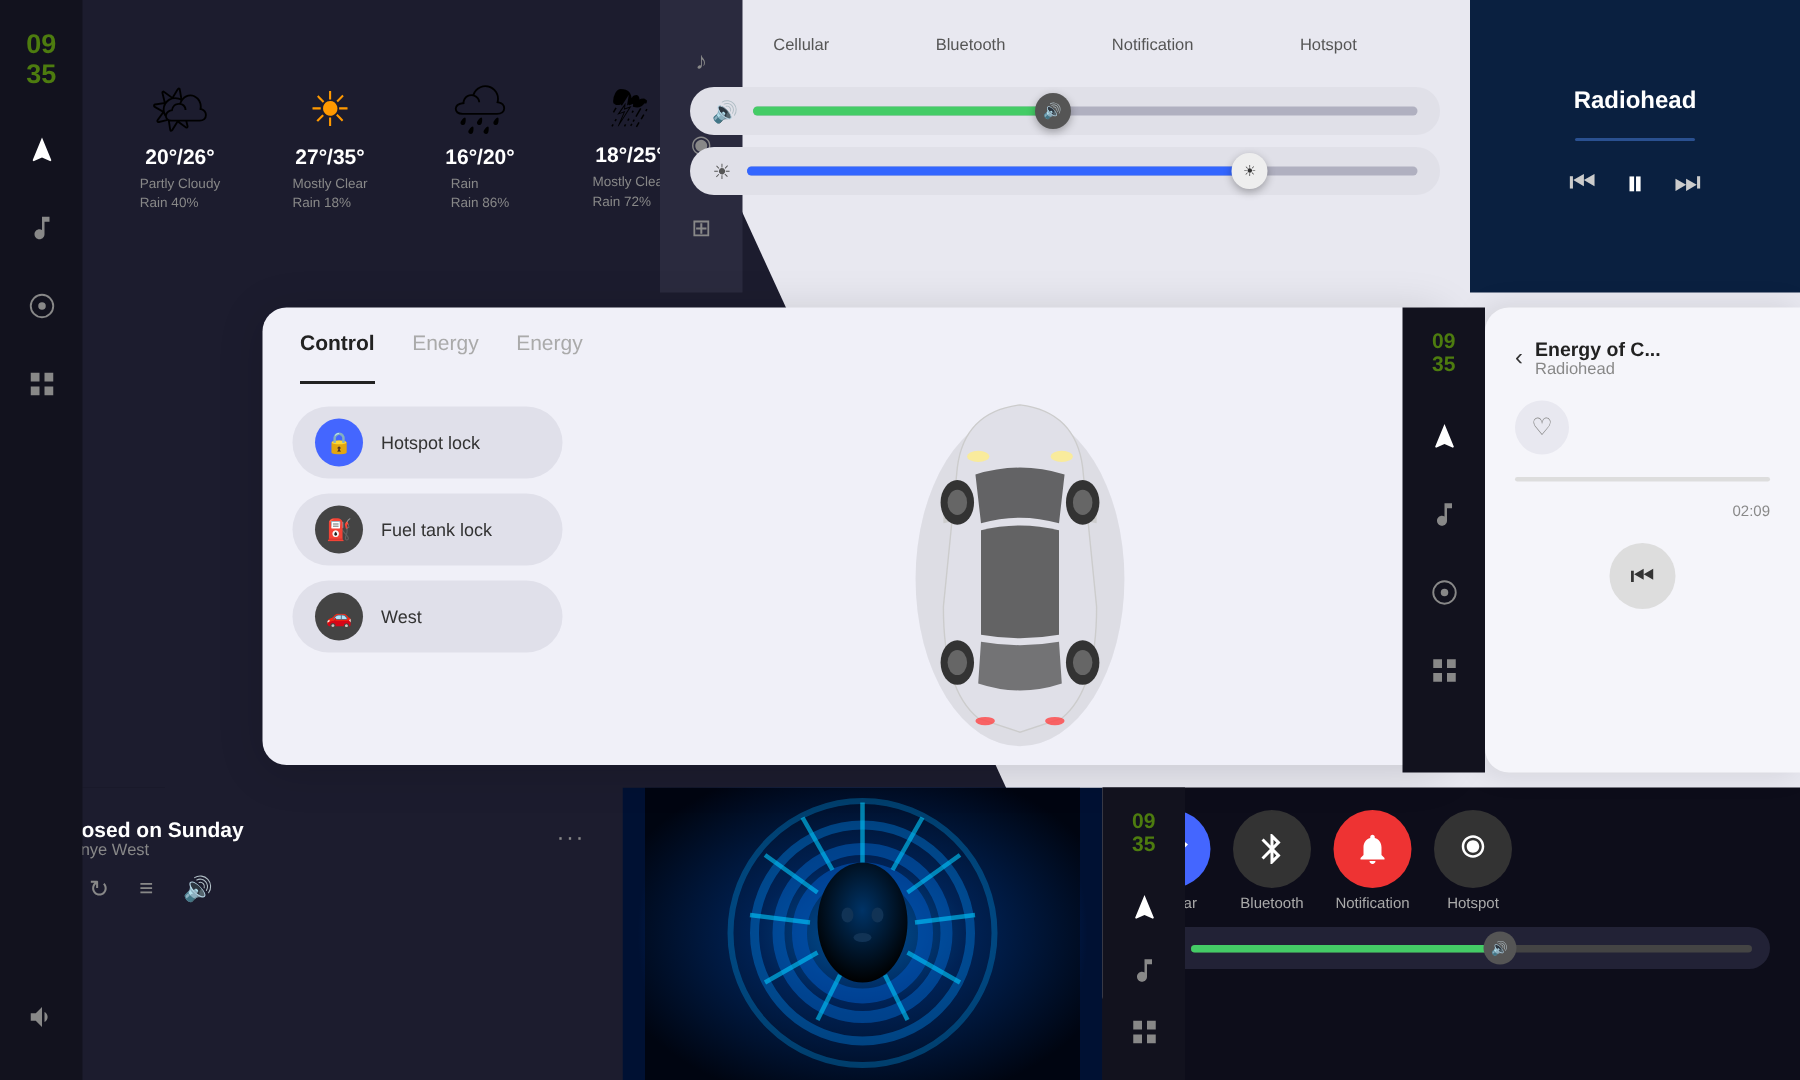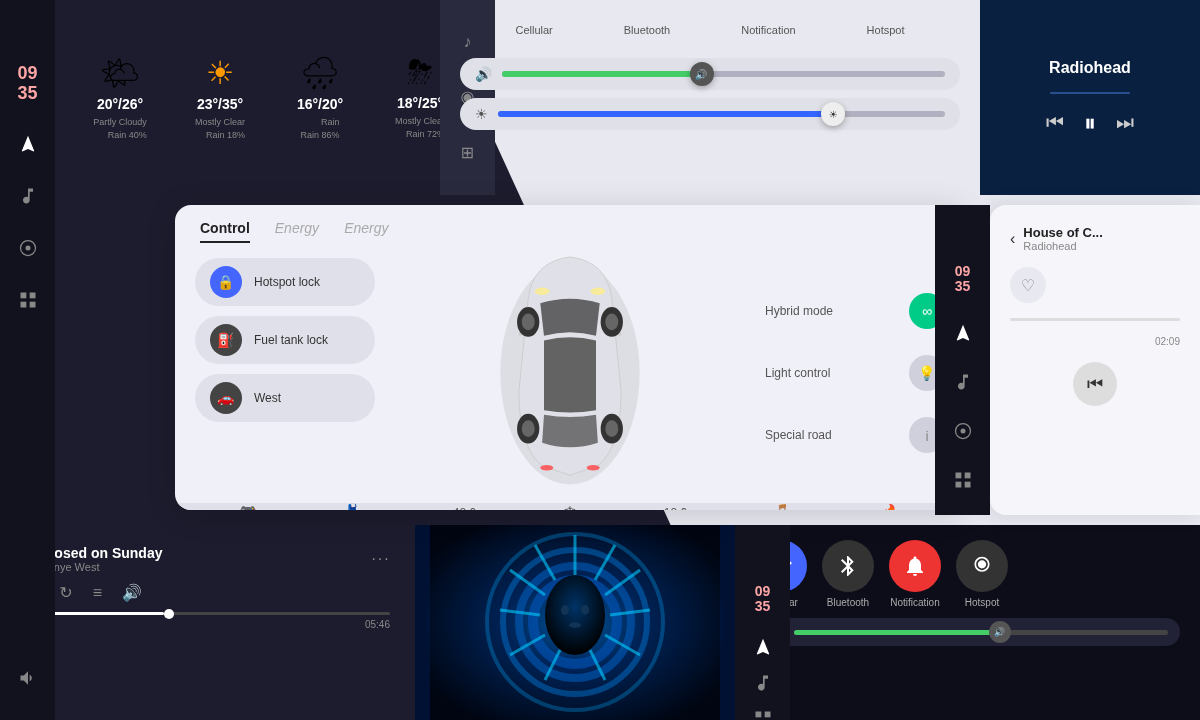--- a/index.html
+++ b/index.html
@@ -36,26 +36,25 @@
       height: 720px;
       background: #12121e;
       z-index: 10;
       display: flex;
       flex-direction: column;
       align-items: center;
       padding: 20px 0;
       gap: 8px;
     }
     .sidebar-clock {
-      color: #fca5a5;
+      color: #4d7c0f;
       font-size: 18px;
       font-weight: 700;
       line-height: 1.1;
       margin-bottom: 10px;
-      margin-top: 44px;
     }
     .sidebar-icon {
       width: 36px; height: 36px;
       display: flex; align-items: center; justify-content: center;
       color: #888;
       font-size: 16px;
       border-radius: 8px;
       cursor: pointer;
       margin: 4px 0;
     }
@@ -85,21 +84,21 @@
     .weather-icon { font-size: 32px; }
     .weather-temp {
       color: #fff;
       font-size: 14px;
       font-weight: 600;
       text-align: right;
     }
     .weather-desc {
       color: #888;
       font-size: 9px;
-      text-align: right;
+      text-align: left;
       line-height: 1.4;
     }
 
     
     .controls-panel {
       position: absolute;
       top: 0; left: 440px;
       width: 540px;
       height: 195px;
       z-index: 5;
@@ -203,28 +202,28 @@
     .car-tabs {
       display: flex;
       gap: 25px;
       padding: 15px 25px 0;
     }
     .car-tab {
       font-size: 14px;
       font-weight: 600;
       color: #333;
       cursor: pointer;
-      padding-bottom: 5px;
+      padding-bottom: 18px;
       border-bottom: 2px solid transparent;
     }
     .car-tab.active {
       color: #222;
       border-bottom: 2px solid #222;
     }
-    .car-tab.inactive { color: #aaa; font-weight: 400; font-style: italic; }
+    .car-tab.inactive { color: #aaa; font-weight: 400; }
     .car-body {
       flex: 1;
       display: flex;
     }
     
     .car-left {
       width: 220px;
       padding: 15px 20px;
       display: flex;
       flex-direction: column;
@@ -631,21 +630,21 @@
 </div>
 
 <div class="weather-panel">
   <div class="weather-city">
     <div class="weather-icon">🌤</div>
     <div class="weather-temp">20°/26°</div>
     <div class="weather-desc">Partly Cloudy<br>Rain 40%</div>
   </div>
   <div class="weather-city">
     <div class="weather-icon" style="color:#f90;">☀</div>
-    <div class="weather-temp">23°/35°</div>
+    <div class="weather-temp">27°/35°</div>
     <div class="weather-desc">Mostly Clear<br>Rain 18%</div>
   </div>
   <div class="weather-city">
     <div class="weather-icon">🌧</div>
     <div class="weather-temp">16°/20°</div>
     <div class="weather-desc">Rain<br>Rain 86%</div>
   </div>
   <div class="weather-city">
     <div class="weather-icon">⛈</div>
     <div class="weather-temp">18°/25°</div>
@@ -742,34 +741,20 @@
         <ellipse cx="145" cy="200" rx="7" ry="9" fill="#666"></ellipse>
 
         <ellipse cx="70" cy="52" rx="8" ry="4" fill="#ffee88" opacity="0.8"></ellipse>
         <ellipse cx="130" cy="52" rx="8" ry="4" fill="#ffee88" opacity="0.8"></ellipse>
 
         <ellipse cx="75" cy="242" rx="7" ry="3" fill="#ff4444" opacity="0.8"></ellipse>
         <ellipse cx="125" cy="242" rx="7" ry="3" fill="#ff4444" opacity="0.8"></ellipse>
       </svg>
     </div>
 
-    <div class="car-right">
-      <div class="car-right-item">
-        <div class="car-right-label">Hybrid mode</div>
-        <div class="car-right-toggle green">∞</div>
-      </div>
-      <div class="car-right-item">
-        <div class="car-right-label">Light control</div>
-        <div class="car-right-toggle gray">💡</div>
-      </div>
-      <div class="car-right-item">
-        <div class="car-right-label">Special road</div>
-        <div class="car-right-toggle gray">ℹ</div>
-      </div>
-    </div>
   </div>
 
   <div class="car-bottom-bar">
     <div class="car-bottom-item">
       <span class="car-bottom-icon">🎮</span>
     </div>
     <div class="car-bottom-item">
       <span class="car-bottom-icon">💺</span>
     </div>
     <div class="car-bottom-item">
@@ -818,21 +803,21 @@
         <rect x="3" y="14" width="7" height="7"></rect>
         <rect x="14" y="14" width="7" height="7"></rect>
       </svg>
   </div>
 </div>
 
 <div class="music-right-panel">
   <div class="music-right-top">
     <div class="music-right-back">‹</div>
     <div class="music-right-info">
-      <div class="music-right-title">House of C...</div>
+      <div class="music-right-title">Energy of C...</div>
       <div class="music-right-artist">Radiohead</div>
     </div>
   </div>
   <div class="music-right-heart">♡</div>
   <div class="music-right-progress"></div>
   <div class="music-right-time">02:09</div>
   <div class="music-right-prev">⏮</div>
 </div>
 
 <div class="bottom-left-sidebar">
@@ -849,30 +834,20 @@
       <div class="music-song-title">Closed on Sunday</div>
       <div class="music-song-artist">Kanye West</div>
     </div>
     <div class="music-more three-dots">···</div>
   </div>
   <div class="music-action-icons">
     <div class="music-action-icon">♡</div>
     <div class="music-action-icon">↻</div>
     <div class="music-action-icon">≡</div>
     <div class="music-action-icon">🔊</div>
-  </div>
-  <div class="music-progress">
-    <div class="music-progress-bar">
-      <div class="music-progress-fill" style="width:38%;"></div>
-      <div class="music-progress-thumb" style="left:38%;"></div>
-    </div>
-    <div class="music-times">
-      <span>02:09</span>
-      <span>05:46</span>
-    </div>
   </div>
 </div>
 
 <div class="album-panel">
   <div class="album-art">
 
     <svg width="290" height="195" viewBox="0 0 290 195">
       <defs>
         <radialGradient id="bgGrad" cx="50%" cy="50%" r="60%">
           <stop offset="0%" stop-color="#005599"></stop>

